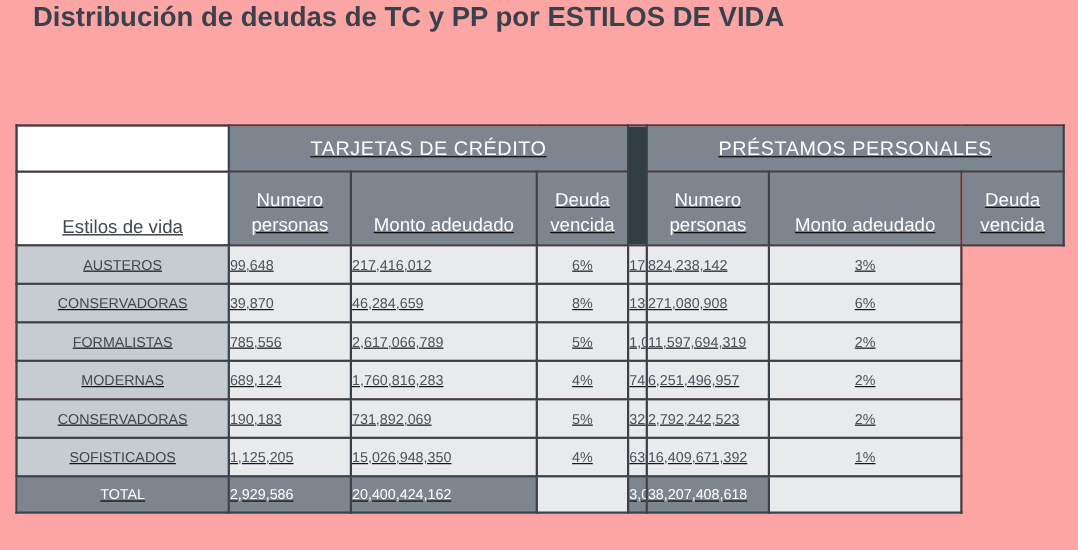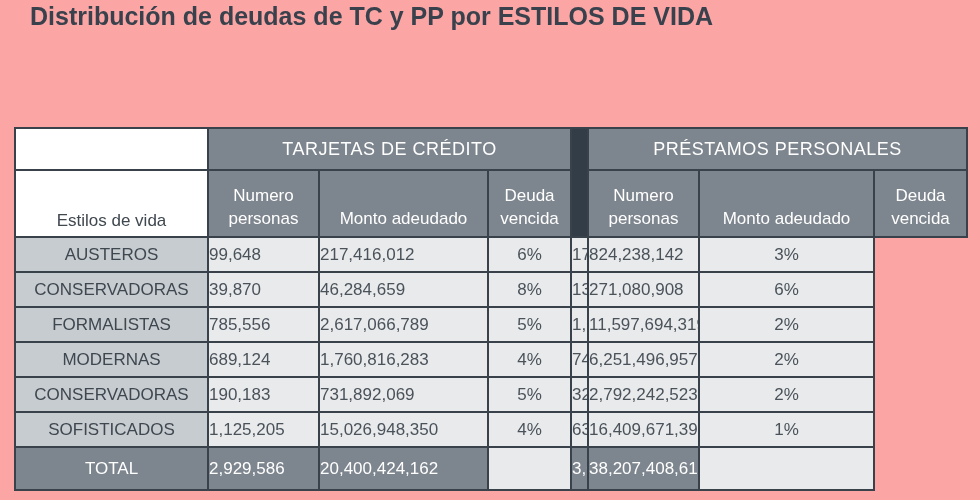--- a/index.html
+++ b/index.html
@@ -16,45 +16,46 @@
     left: 30px; top: 2px;
     font-size: 25px;
     font-weight: bold;
     color: #39424c;
     letter-spacing: 0px;
     white-space: nowrap;
   }
 
   table.debt-table {
     position: absolute;
-    left: 14px; top: 127px;
+    left: 14px; top: 113px;
     width: 952px;
     border-collapse: collapse;
     table-layout: fixed;
+    text-decoration: underline;
   }
   .debt-table td, .debt-table th {
     border: 2px solid #39424b;
     font-weight: normal;
     overflow: hidden;
   }
 
   
   col.c-label { width: 193px; }
   col.c-pers  { width: 111px; }
   col.c-monto { width: 169px; }
   col.c-venc  { width: 83px; }
   col.c-sep   { width: 17px; }
   col.c-pers2 { width: 111px; }
   col.c-monto2{ width: 175px; }
   col.c-venc2 { width: 93px; }
 
   tr.gh-row { height: 42px; }
   tr.sh-row { height: 67px; }
   tr.data-row { height: 35px; }
-  tr.total-row { height: 43px; }
+  tr.total-row { height: 33px; }
 
   .corner { background: #ffffff; }
   .sep {
     background: #333d47;
     border-color: #333d47;
   }
   .group-header {
     background: #7d858e;
     color: #ffffff;
     font-size: 18px;
@@ -74,21 +75,21 @@
   .row-header {
     background: #ffffff;
     color: #3f474f;
     font-size: 17px;
     text-align: center;
     vertical-align: bottom;
     padding-bottom: 5px;
     margin-left: 33px;
   }
 
-  tbody td { font-size: 17px; color: #4a525a; }
+  tbody td { font-size: 13px; color: #4a525a; }
   tbody td.rowlabel {
     background: #c7ccd1;
     color: #3f474f;
     text-align: center;
     vertical-align: middle;
   }
   tbody td.num {
     background: #e9eaec;
     text-align: left;
     padding-right: 10px;

